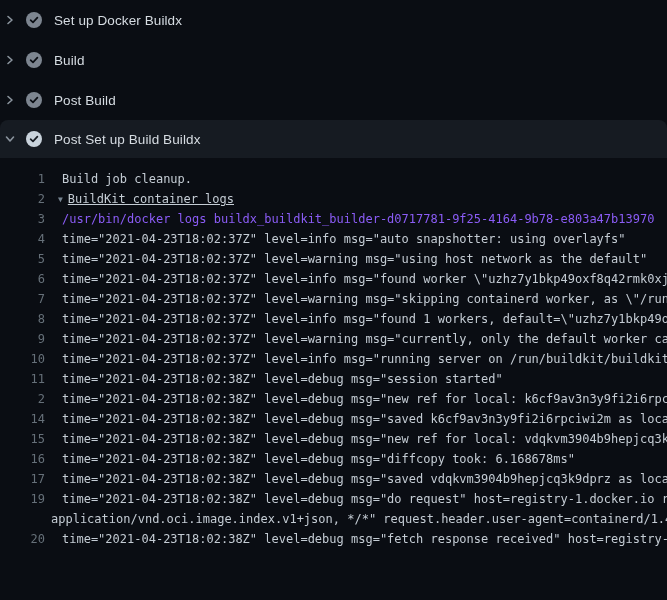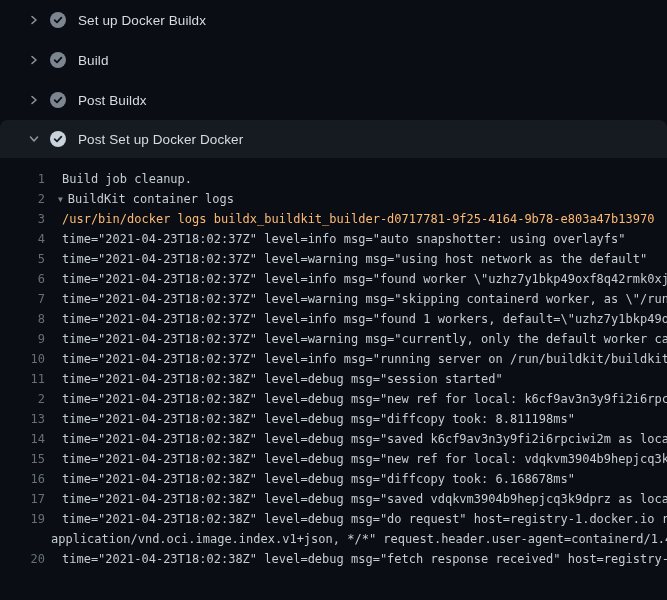--- a/index.html
+++ b/index.html
@@ -6,21 +6,21 @@
   body {
     width:667px; height:600px; overflow:hidden;
     background:#0a0d13;
     font-family:"Liberation Sans", sans-serif;
   }
   .panel { width:667px; height:600px; overflow:hidden; }
 
   
   .step-row {
     height:40px; display:flex; align-items:center;
-    padding-left:28px; cursor:pointer;
+    padding-left:4px; cursor:pointer;
   }
   .step-row.expanded {
     height:38px; background:#161b22;
     border-radius:8px 8px 0 0;
   }
   .chev {
     width:12px; height:12px; display:flex; align-items:center; justify-content:center;
     flex:0 0 12px; color:#8b949e;
   }
   .check {
@@ -37,22 +37,22 @@
     font-family:"DejaVu Sans Mono", monospace;
     font-size:12px; line-height:20px;
   }
   .log-row { display:flex; white-space:pre; height:20px; }
   .ln {
     flex:0 0 45px; text-align:right; color:#667079; user-select:none;
     cursor:pointer;
   }
   .lt { padding-left:17px; color:#c4ccd4; }
   .log-row.cont .lt { padding-left:6px; }
-  .lt.command { color:#fdba74; }
-  .lt.group { padding-left:13px; cursor:pointer; }
+  .lt.command { color:#8b5cf6; }
+  .lt.group { padding-left:13px; cursor:pointer;text-decoration:underline; }
   .caret {
     display:inline-block; font-size:8px; color:#768390; margin-right:5px;
     transform:translateY(-1px);
   }
 </style>
 </head>
 <body>
 
 <div class="panel">
 
@@ -91,52 +91,51 @@
       <svg width="10" height="10" viewBox="0 0 10 10">
           <path d="M3 1.5 L7 5 L3 8.5" fill="none" stroke="currentColor" stroke-width="1.6" stroke-linecap="round" stroke-linejoin="round"></path>
         </svg>
     </span>
     <span class="check">
       <svg width="16" height="16" viewBox="0 0 16 16">
           <circle cx="8" cy="8" r="8" fill="#7d8590"></circle>
           <path d="M4.6 8.2 L7 10.4 L11.4 5.6" fill="none" stroke="#0a0d13" stroke-width="1.7" stroke-linecap="round" stroke-linejoin="round"></path>
         </svg>
     </span>
-    <span class="step-label">Post Buildx</span>
+    <span class="step-label">Post Build</span>
   </div>
 
   <div class="step-row expanded">
     <span class="chev">
       <svg width="10" height="10" viewBox="0 0 10 10">
           <path d="M1.5 3 L5 7 L8.5 3" fill="none" stroke="currentColor" stroke-width="1.6" stroke-linecap="round" stroke-linejoin="round"></path>
         </svg>
     </span>
     <span class="check">
       <svg width="16" height="16" viewBox="0 0 16 16">
           <circle cx="8" cy="8" r="8" fill="#c9d3dc"></circle>
           <path d="M4.6 8.2 L7 10.4 L11.4 5.6" fill="none" stroke="#161b22" stroke-width="1.7" stroke-linecap="round" stroke-linejoin="round"></path>
         </svg>
     </span>
-    <span class="step-label">Post Set up Docker Docker</span>
+    <span class="step-label">Post Set up Build Buildx</span>
   </div>
 
   <div class="log-area" id="log-area">
       <div class="log-row"><span class="ln">1</span><span class="lt plain">Build job cleanup.</span></div>
       <div class="log-row"><span class="ln">2</span><span class="lt group"><span class="caret">▼</span><span>BuildKit container logs</span></span></div>
       <div class="log-row"><span class="ln">3</span><span class="lt command">/usr/bin/docker logs buildx_buildkit_builder-d0717781-9f25-4164-9b78-e803a47b13970</span></div>
       <div class="log-row"><span class="ln">4</span><span class="lt plain">time="2021-04-23T18:02:37Z" level=info msg="auto snapshotter: using overlayfs"</span></div>
       <div class="log-row"><span class="ln">5</span><span class="lt plain">time="2021-04-23T18:02:37Z" level=warning msg="using host network as the default"</span></div>
       <div class="log-row"><span class="ln">6</span><span class="lt plain">time="2021-04-23T18:02:37Z" level=info msg="found worker \"uzhz7y1bkp49oxf8q42rmk0xjl\"</span></div>
       <div class="log-row"><span class="ln">7</span><span class="lt plain">time="2021-04-23T18:02:37Z" level=warning msg="skipping containerd worker, as \"/run</span></div>
       <div class="log-row"><span class="ln">8</span><span class="lt plain">time="2021-04-23T18:02:37Z" level=info msg="found 1 workers, default=\"uzhz7y1bkp49o</span></div>
       <div class="log-row"><span class="ln">9</span><span class="lt plain">time="2021-04-23T18:02:37Z" level=warning msg="currently, only the default worker ca</span></div>
       <div class="log-row"><span class="ln">10</span><span class="lt plain">time="2021-04-23T18:02:37Z" level=info msg="running server on /run/buildkit/buildkitd</span></div>
       <div class="log-row"><span class="ln">11</span><span class="lt plain">time="2021-04-23T18:02:38Z" level=debug msg="session started"</span></div>
       <div class="log-row"><span class="ln">2</span><span class="lt plain">time="2021-04-23T18:02:38Z" level=debug msg="new ref for local: k6cf9av3n3y9fi2i6rpci</span></div>
-      <div class="log-row"><span class="ln">13</span><span class="lt plain">time="2021-04-23T18:02:38Z" level=debug msg="diffcopy took: 8.811198ms"</span></div>
       <div class="log-row"><span class="ln">14</span><span class="lt plain">time="2021-04-23T18:02:38Z" level=debug msg="saved k6cf9av3n3y9fi2i6rpciwi2m as local</span></div>
       <div class="log-row"><span class="ln">15</span><span class="lt plain">time="2021-04-23T18:02:38Z" level=debug msg="new ref for local: vdqkvm3904b9hepjcq3k9</span></div>
       <div class="log-row"><span class="ln">16</span><span class="lt plain">time="2021-04-23T18:02:38Z" level=debug msg="diffcopy took: 6.168678ms"</span></div>
       <div class="log-row"><span class="ln">17</span><span class="lt plain">time="2021-04-23T18:02:38Z" level=debug msg="saved vdqkvm3904b9hepjcq3k9dprz as local</span></div>
       <div class="log-row"><span class="ln">19</span><span class="lt plain">time="2021-04-23T18:02:38Z" level=debug msg="do request" host=registry-1.docker.io re</span></div>
       <div class="log-row cont"><span class="ln"></span><span class="lt continuation">application/vnd.oci.image.index.v1+json, */*" request.header.user-agent=containerd/1.4</span></div>
       <div class="log-row"><span class="ln">20</span><span class="lt plain">time="2021-04-23T18:02:38Z" level=debug msg="fetch response received" host=registry-</span></div>
     </div>
 
 </div>

